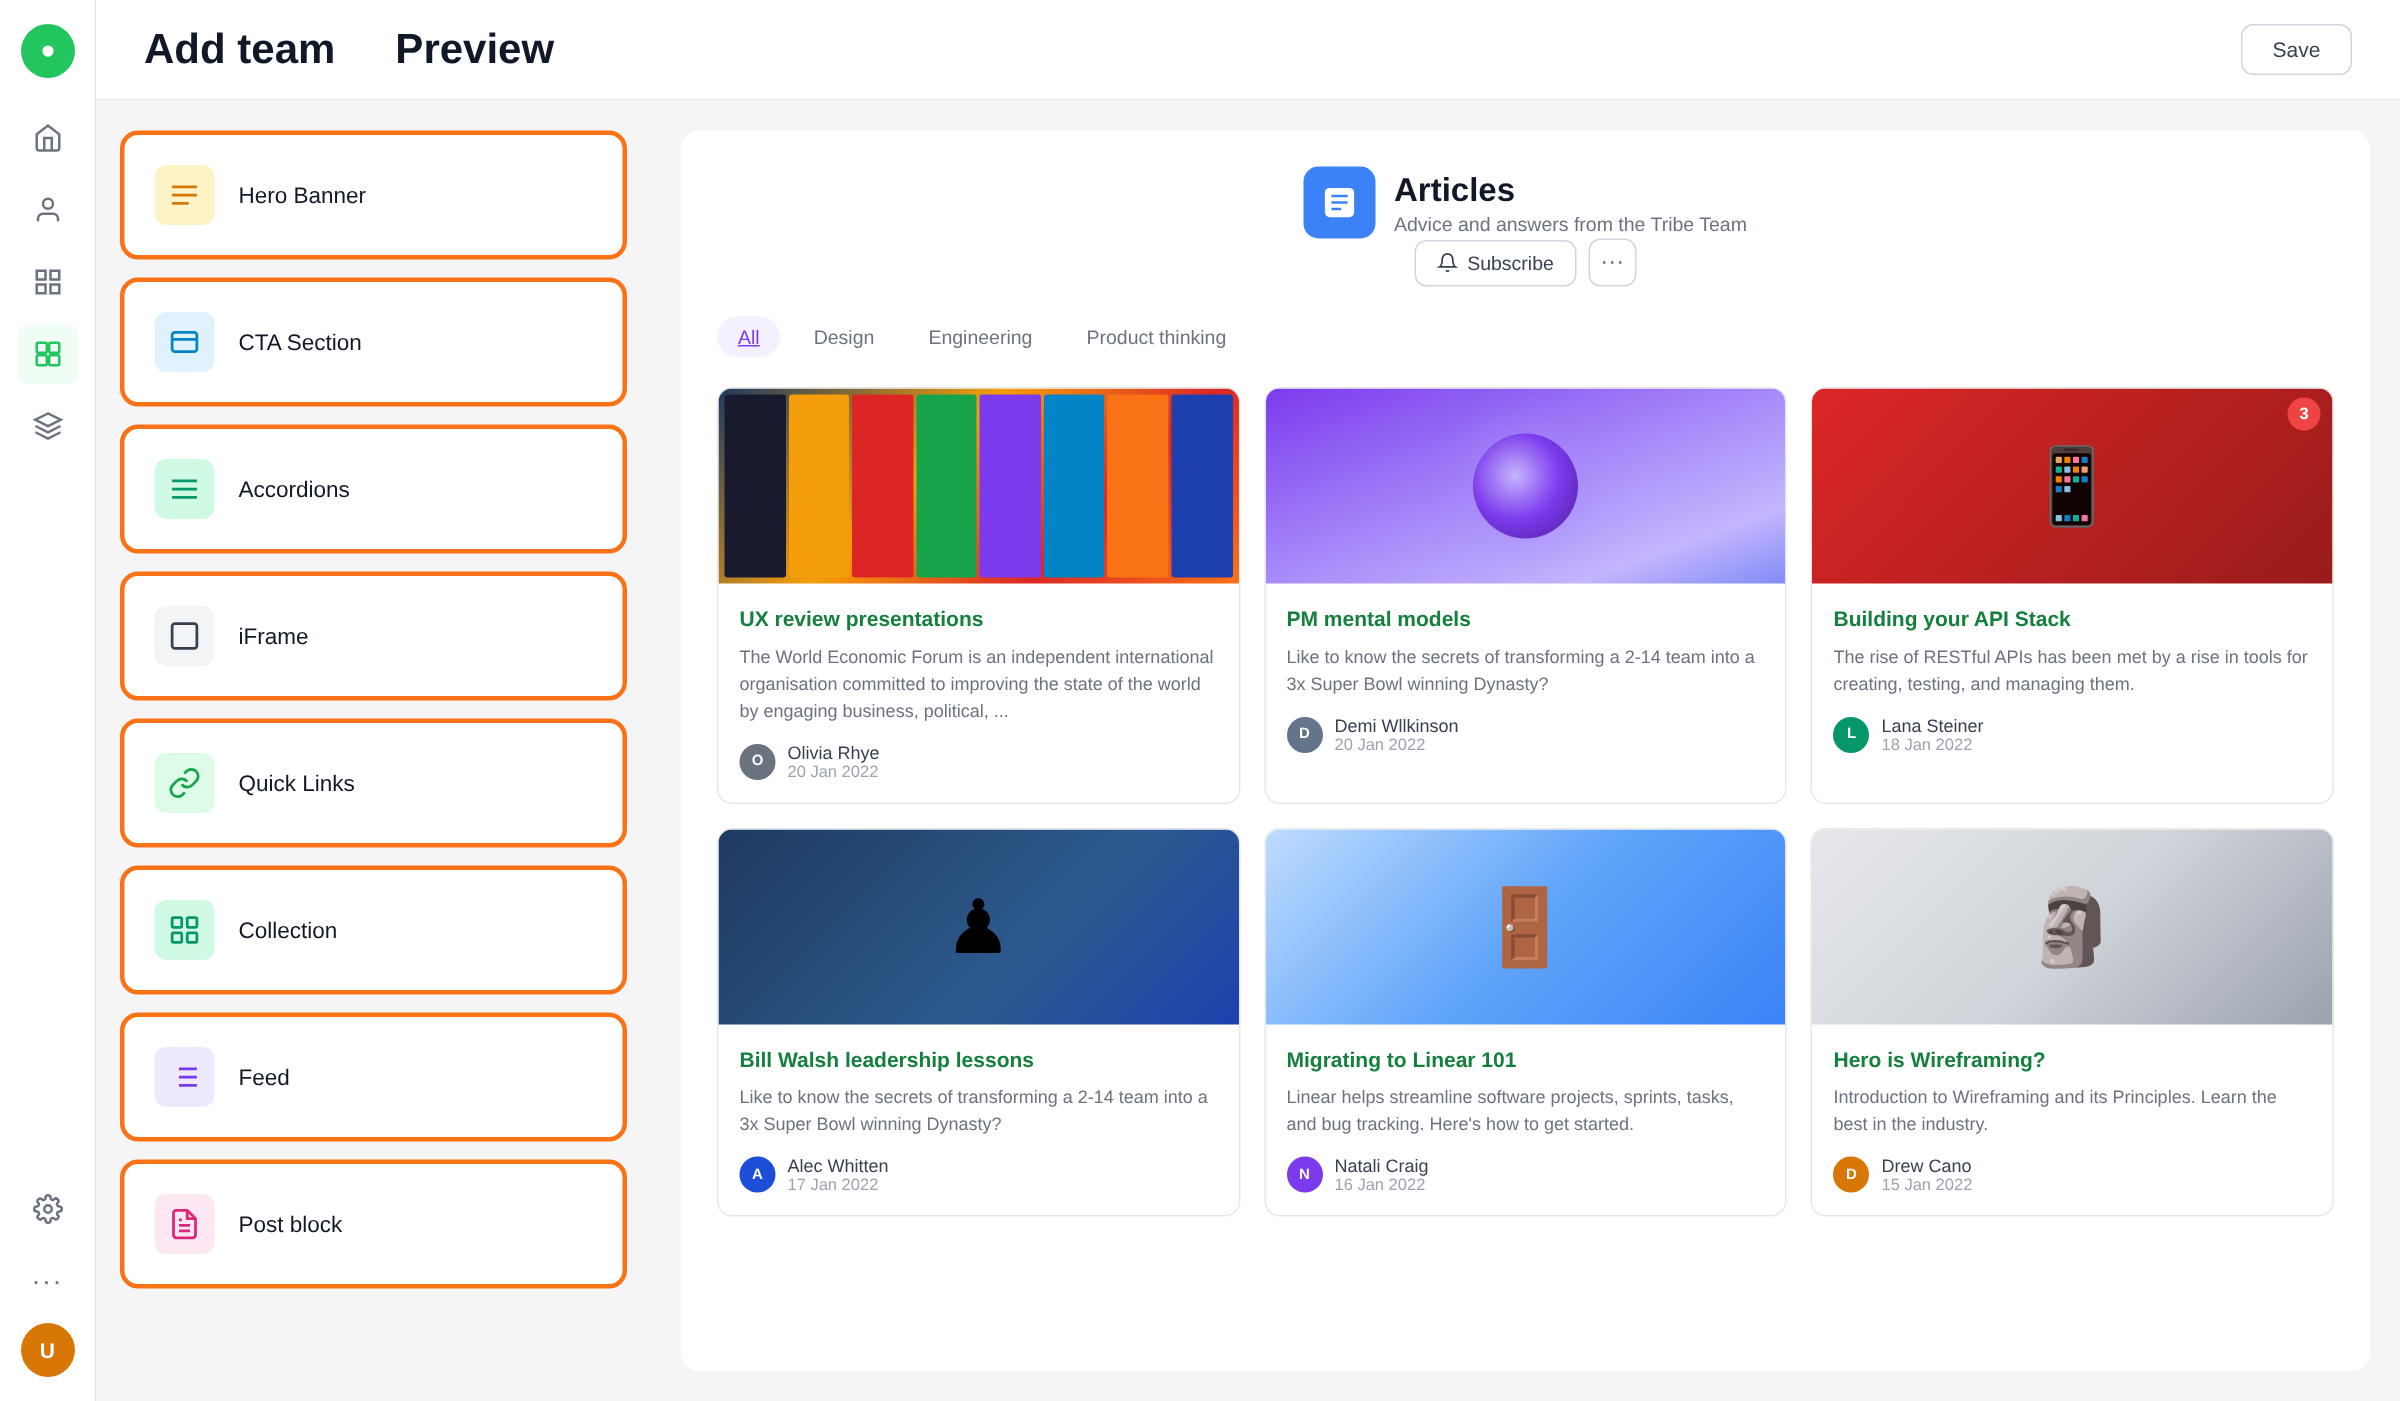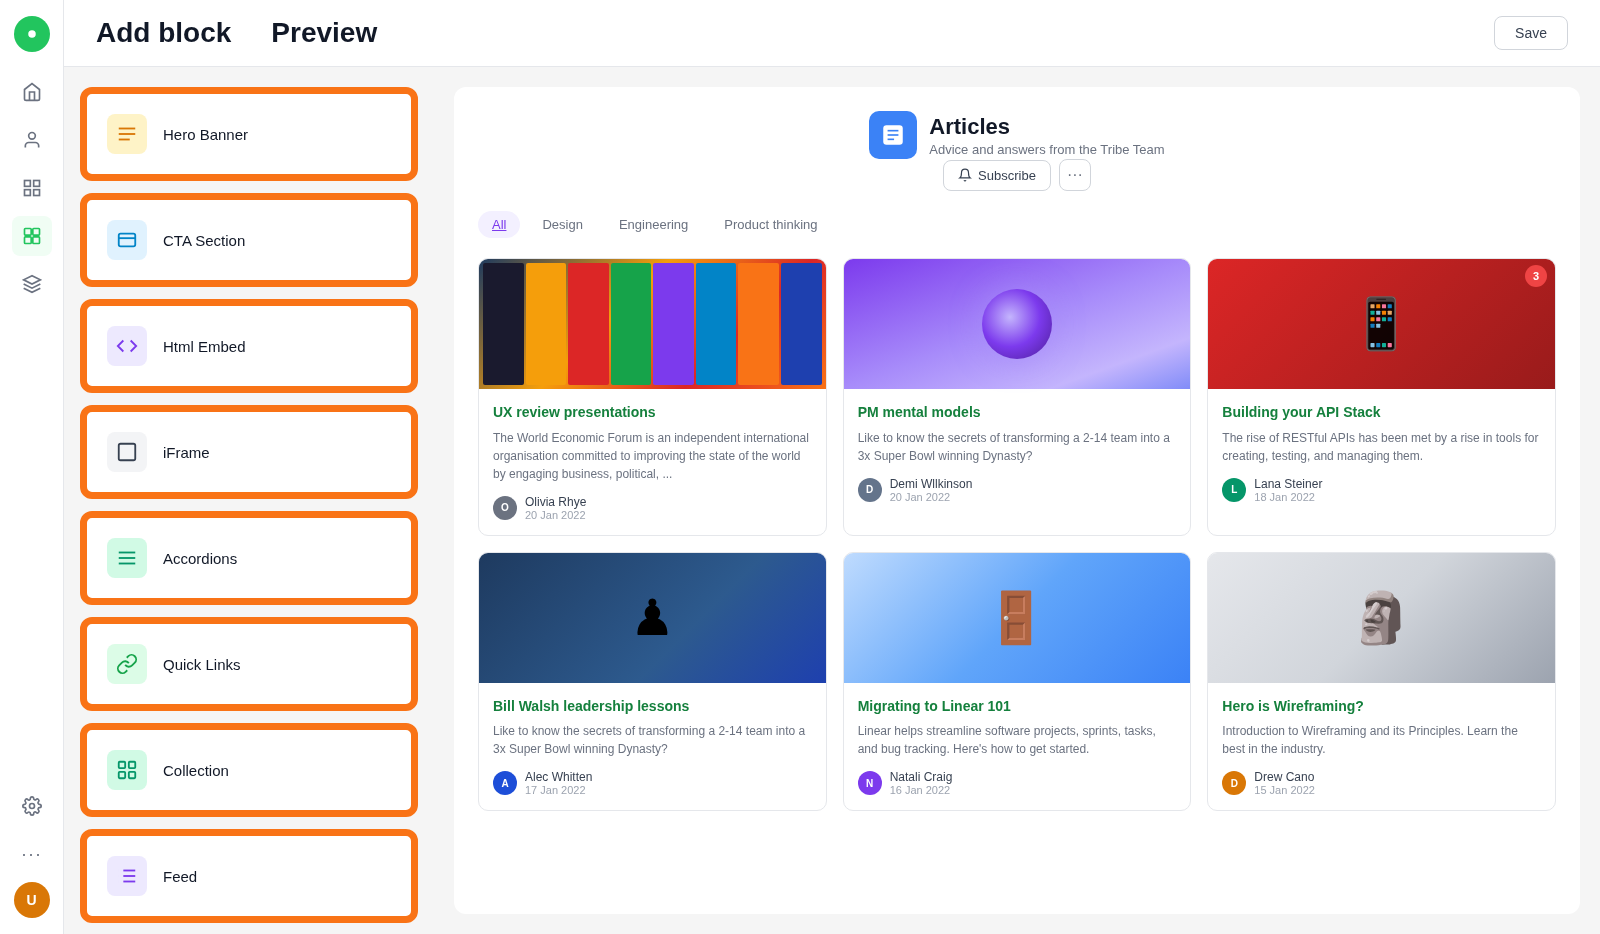--- a/index.html
+++ b/index.html
@@ -98,21 +98,21 @@
       gap: 12px;
     }
     .block-item {
       background: #fff;
       border-radius: 12px;
       padding: 20px 20px;
       display: flex;
       align-items: center;
       gap: 16px;
       cursor: pointer;
-      border: 7px solid #f97316;
+      border: 3px solid #f97316;
     }
     .block-icon {
       width: 40px; height: 40px;
       border-radius: 8px;
       display: flex; align-items: center; justify-content: center;
       flex-shrink: 0;
     }
     .block-label {
       font-size: 15px; font-weight: 500; color: #111827;
     }
@@ -281,21 +281,21 @@
     </div>
     <div class="icon-bar-item" style="font-size:18px; color:#6b7280; letter-spacing:1px;">···</div>
     <div class="avatar-circle">U</div>
   </div>
 </div>
 
 <div class="main-wrapper">
 
   <div class="header">
     <div style="display:flex; align-items:center; gap: 40px;">
-      <h1 class="header-title">Add block</h1>
+      <h1 class="header-title">Add team</h1>
       <h1 class="header-preview">Preview</h1>
     </div>
     <div class="header-right">
       <button class="save-btn">Save</button>
     </div>
   </div>
 
   <div class="content-row">
 
     <div class="block-list">
@@ -314,48 +314,39 @@
       <div class="block-item">
         <div class="block-icon" style="background:#e0f2fe;">
           <svg width="22" height="22" viewBox="0 0 24 24" fill="none" stroke="#0284c7" stroke-width="2">
               <rect x="3" y="5" width="18" height="14" rx="2"></rect>
               <line x1="3" y1="10" x2="21" y2="10"></line>
             </svg>
         </div>
         <span class="block-label">CTA Section</span>
       </div>
 
-      <div class="block-item">
-        <div class="block-icon" style="background:#ede9fe;">
-          <svg width="22" height="22" viewBox="0 0 24 24" fill="none" stroke="#7c3aed" stroke-width="2">
-              <polyline points="16 18 22 12 16 6"></polyline>
-              <polyline points="8 6 2 12 8 18"></polyline>
-            </svg>
-        </div>
-        <span class="block-label">Html Embed</span>
-      </div>
-
-      <div class="block-item">
-        <div class="block-icon" style="background:#f3f4f6;">
-          <svg width="22" height="22" viewBox="0 0 24 24" fill="none" stroke="#374151" stroke-width="2">
-              <rect x="3" y="3" width="18" height="18" rx="2"></rect>
-            </svg>
-        </div>
-        <span class="block-label">iFrame</span>
-      </div>
 
       <div class="block-item">
         <div class="block-icon" style="background:#d1fae5;">
           <svg width="22" height="22" viewBox="0 0 24 24" fill="none" stroke="#059669" stroke-width="2">
               <line x1="3" y1="6" x2="21" y2="6"></line>
               <line x1="3" y1="12" x2="21" y2="12"></line>
               <line x1="3" y1="18" x2="21" y2="18"></line>
             </svg>
         </div>
         <span class="block-label">Accordions</span>
+      </div>
+
+      <div class="block-item">
+        <div class="block-icon" style="background:#f3f4f6;">
+          <svg width="22" height="22" viewBox="0 0 24 24" fill="none" stroke="#374151" stroke-width="2">
+              <rect x="3" y="3" width="18" height="18" rx="2"></rect>
+            </svg>
+        </div>
+        <span class="block-label">iFrame</span>
       </div>
 
       <div class="block-item">
         <div class="block-icon" style="background:#dcfce7;">
           <svg width="22" height="22" viewBox="0 0 24 24" fill="none" stroke="#16a34a" stroke-width="2">
               <path d="M10 13a5 5 0 0 0 7.54.54l3-3a5 5 0 0 0-7.07-7.07l-1.72 1.71"></path>
               <path d="M14 11a5 5 0 0 0-7.54-.54l-3 3a5 5 0 0 0 7.07 7.07l1.71-1.71"></path>
             </svg>
         </div>
         <span class="block-label">Quick Links</span>

